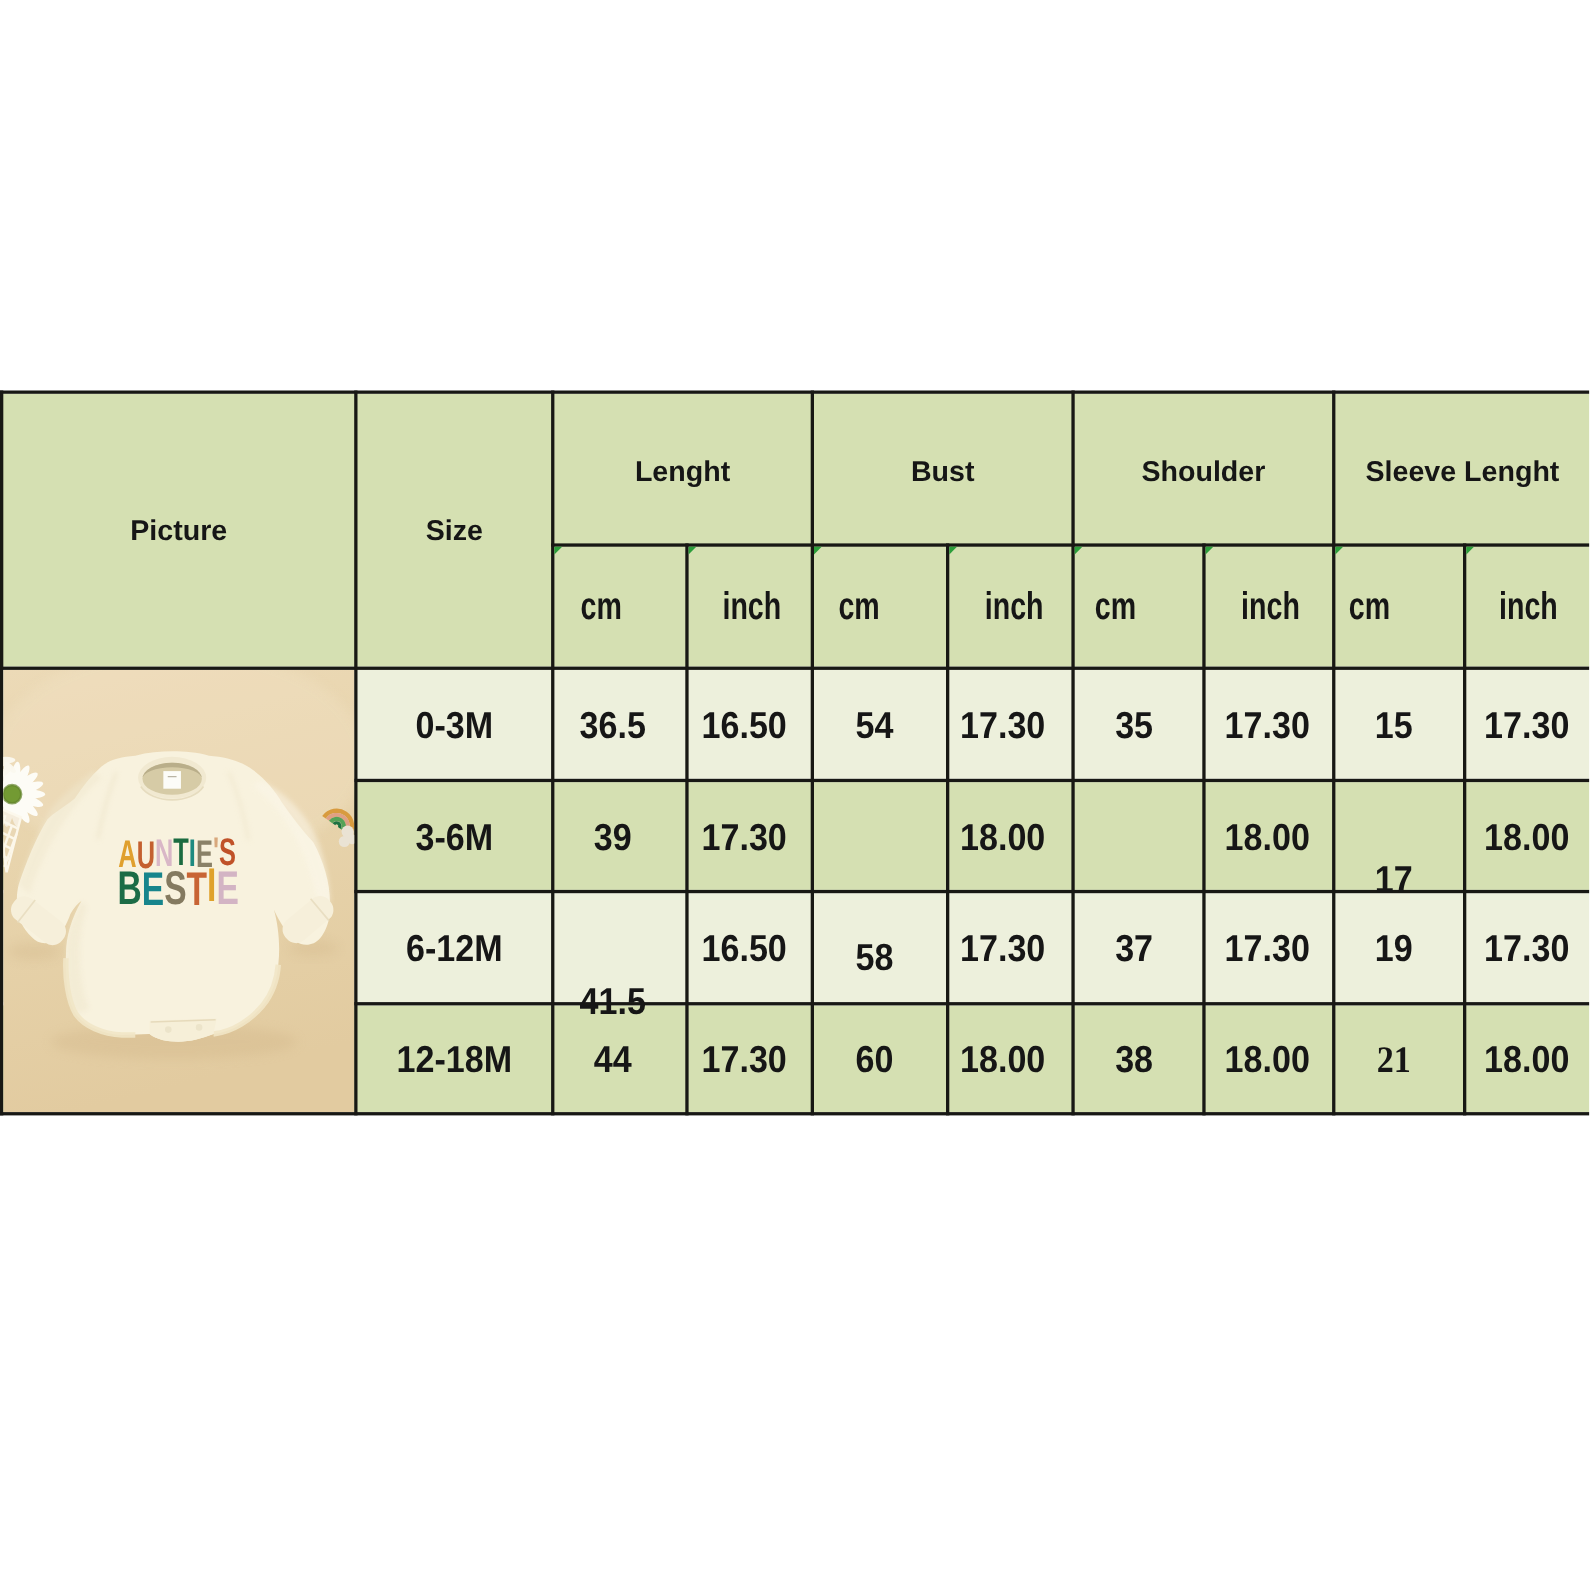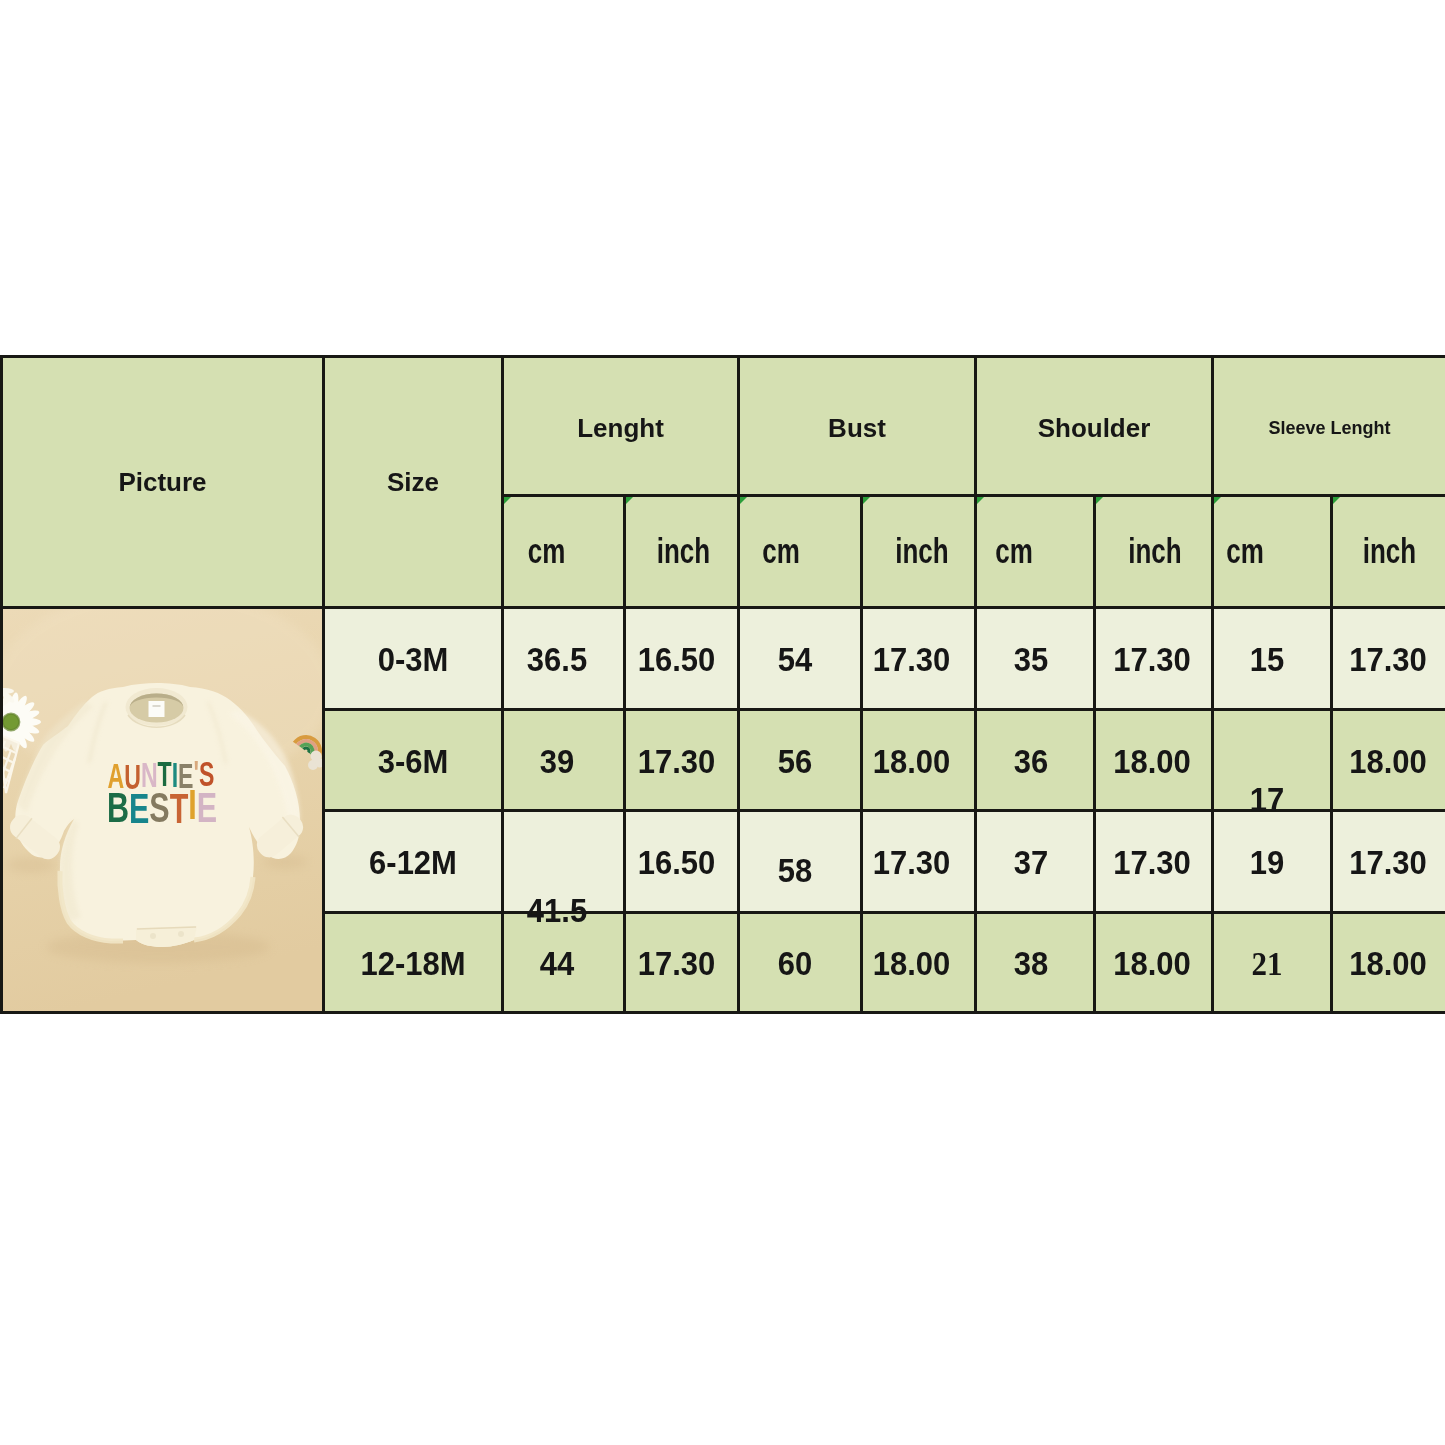--- a/index.html
+++ b/index.html
@@ -79,21 +79,21 @@
   <div class="cell" style="left:3px;top:358px;width:319px;height:248px;font-size:26px;">Picture</div>
 
   <div class="cell" style="left:325px;top:358px;width:176px;height:248px;font-size:26px;">Size</div>
 
   <div class="cell" style="left:740px;top:358px;width:234px;height:136px;font-size:26px;padding-top:5px;box-sizing:border-box;">Bust</div>
 
   <div class="cell" style="left:504px;top:358px;width:233px;height:136px;font-size:26px;padding-top:5px;box-sizing:border-box;">Lenght</div>
 
   <div class="cell" style="left:977px;top:358px;width:234px;height:136px;font-size:26px;padding-top:5px;box-sizing:border-box;border-radius:13px;">Shoulder</div>
 
-  <div class="cell" style="left:1214px;top:358px;width:231px;height:136px;font-size:18px;padding-top:5px;box-sizing:border-box;">Sleeve Lenght</div>
+  <div class="cell" style="left:1214px;top:358px;width:231px;height:136px;font-size:26px;padding-top:5px;box-sizing:border-box;">Sleeve Lenght</div>
 
   <div class="cell" style="left:504px;top:497px;width:85px;height:109px;font-size:26px;">
       <span class="st">cm</span>
     </div>
 
   <div class="cell" style="left:626px;top:497px;width:115px;height:109px;font-size:26px;">
       <span class="st">inch</span>
     </div>
 
   <div class="cell" style="left:740px;top:497px;width:82px;height:109px;font-size:26px;">
@@ -152,28 +152,22 @@
   <div class="cell" style="left:325px;top:711px;width:176px;height:98px;font-size:31px;padding-top:3px;box-sizing:border-box;">
       <span class="sd">3-6M</span>
     </div>
 
   <div class="cell" style="left:504px;top:711px;width:106px;height:98px;font-size:31px;padding-top:3px;box-sizing:border-box;">
       <span class="sd">39</span>
     </div>
   <div class="cell" style="left:626px;top:711px;width:101px;height:98px;font-size:31px;padding-top:3px;box-sizing:border-box;">
       <span class="sd">17.30</span>
     </div>
-  <div class="cell" style="left:740px;top:711px;width:110px;height:98px;font-size:31px;padding-top:3px;box-sizing:border-box;">
-      <span class="sd">56</span>
-    </div>
   <div class="cell" style="left:863px;top:711px;width:97px;height:98px;font-size:31px;padding-top:3px;box-sizing:border-box;">
       <span class="sd">18.00</span>
-    </div>
-  <div class="cell" style="left:977px;top:711px;width:108px;height:98px;font-size:31px;padding-top:3px;box-sizing:border-box;">
-      <span class="sd">36</span>
     </div>
   <div class="cell" style="left:1096px;top:711px;width:112px;height:98px;font-size:31px;padding-top:3px;box-sizing:border-box;">
       <span class="sd">18.00</span>
     </div>
   <div class="cell" style="left:1214px;top:745px;width:106px;height:98px;font-size:31px;padding-top:11px;box-sizing:border-box;text-align:center;">
       <span class="sd">17</span>
     </div>
   <div class="cell" style="left:1333px;top:711px;width:110px;height:98px;font-size:31px;padding-top:3px;box-sizing:border-box;">
       <span class="sd">18.00</span>
     </div>

